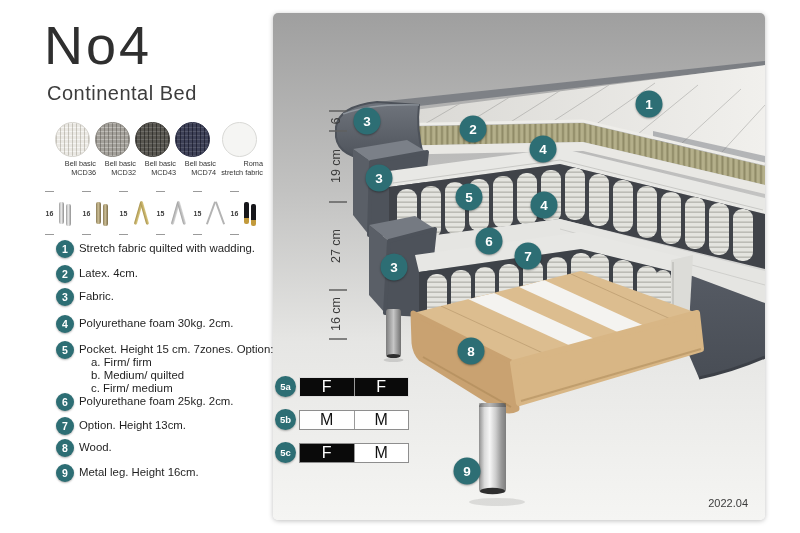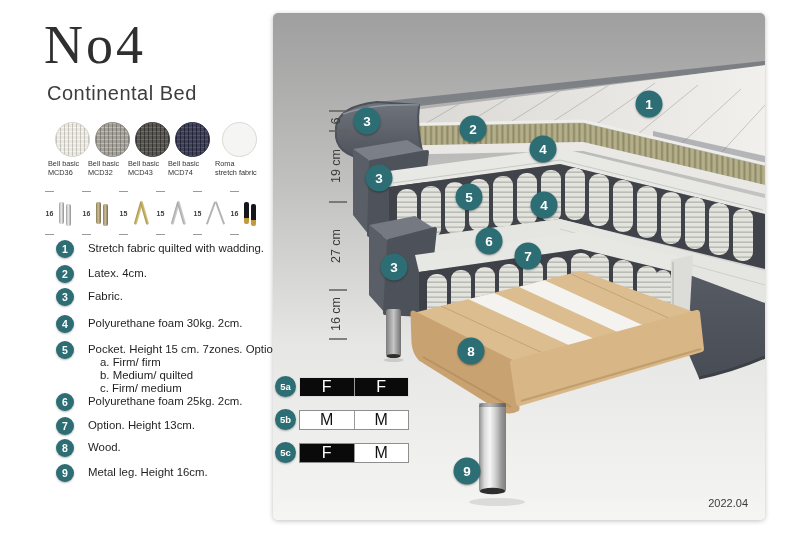--- a/index.html
+++ b/index.html
@@ -1,22 +1,22 @@
 <!DOCTYPE html>
 <html><head>
 <meta charset="utf-8">
 <style>
   html,body{margin:0;padding:0;background:#ffffff;font-family:"Liberation Sans",sans-serif;}
   #stage{position:relative;width:800px;height:533px;background:#ffffff;overflow:hidden;}
 
   
-  .title{position:absolute;left:44px;top:14px;font-size:54px;font-weight:300;color:#2f2f2f;letter-spacing:3px;font-family:Liberation Serif, serif;}
+  .title{position:absolute;left:44px;top:14px;font-size:54px;font-weight:300;color:#2f2f2f;letter-spacing:3px;}
   .subtitle{position:absolute;left:47px;top:82px;font-size:20px;font-weight:300;color:#3d3d3d;letter-spacing:0.5px;}
 
-  .swatch{position:absolute;top:122px;width:48px;text-align:left;}
+  .swatch{position:absolute;top:122px;width:48px;text-align:right;}
   .swatch-circle{width:35px;height:35px;border-radius:50%;margin:0 auto;box-sizing:border-box;}
   .sw-mcd36{background-color:#eae8e3;border:1px solid #d6d4ce;
     background-image:repeating-linear-gradient(90deg,rgba(125,120,105,.35) 0 1.5px,transparent 1.5px 4px),
                      repeating-linear-gradient(0deg,rgba(255,255,255,.55) 0 1.5px,transparent 1.5px 4px);}
   .sw-mcd32{background-color:#a3a09a;border:1px solid #8f8c86;
     background-image:repeating-linear-gradient(90deg,rgba(55,52,46,.35) 0 1.5px,transparent 1.5px 4px),
                      repeating-linear-gradient(0deg,rgba(255,255,255,.30) 0 1.5px,transparent 1.5px 4px);}
   .sw-mcd43{background-color:#585650;border:1px solid #45433e;
     background-image:repeating-linear-gradient(90deg,rgba(0,0,0,.40) 0 1.5px,transparent 1.5px 4px),
                      repeating-linear-gradient(0deg,rgba(255,255,255,.14) 0 1.5px,transparent 1.5px 4px);}
@@ -37,21 +37,21 @@
   .cyl-blackgold{background:linear-gradient(180deg,#16161a 0 72%,#c29a3c 72% 100%);}
   .xbar{position:absolute;width:3px;height:24px;border-radius:1.5px;}
   .x-gold{background:linear-gradient(90deg,#a8924c,#ddcb84);}
   .x-silver{background:linear-gradient(90deg,#9f9f9f,#dcdcdc);}
   .hp{position:absolute;width:2px;height:24px;background:#b3b3b3;}
 
   .part-item{position:absolute;left:56px;display:flex;align-items:flex-start;}
   .part-badge{flex:0 0 auto;width:18px;height:18px;border-radius:50%;background:#2d6e74;color:#fff;
     font-size:10.5px;font-weight:bold;display:flex;align-items:center;justify-content:center;
     box-shadow:0 1px 2px rgba(0,0,0,.3);}
-  .part-text{margin-left:14px;margin-top:2px;width:205px;font-size:11.4px;line-height:13px;color:#1f1f1f;white-space:nowrap;}
+  .part-text{margin-left:5px;margin-top:2px;width:205px;font-size:11.4px;line-height:13px;color:#1f1f1f;white-space:nowrap;}
   .part-opt{margin-left:12px;white-space:nowrap;}
 
   
   #panel{position:absolute;left:273px;top:13px;width:492px;height:507px;border-radius:5px;overflow:hidden;
          box-shadow:0 1px 5px rgba(0,0,0,.25);}
   #panel svg{position:absolute;left:0;top:0;}
 
   .ibadge{position:absolute;width:27px;height:27px;border-radius:50%;background:#2d6e74;color:#fff;
     font-size:13.5px;font-weight:bold;display:flex;align-items:center;justify-content:center;
     transform:translate(-50%,-50%);box-shadow:0 1px 2px rgba(0,0,0,.35);z-index:5;}

